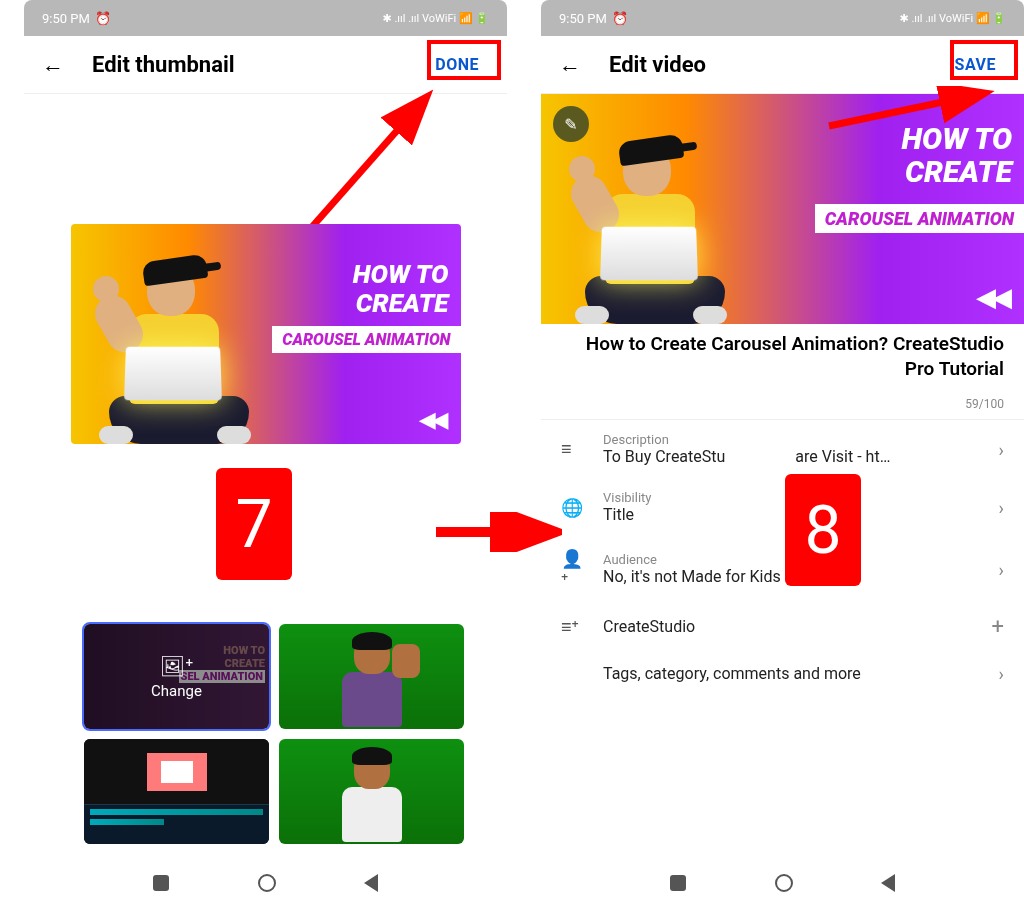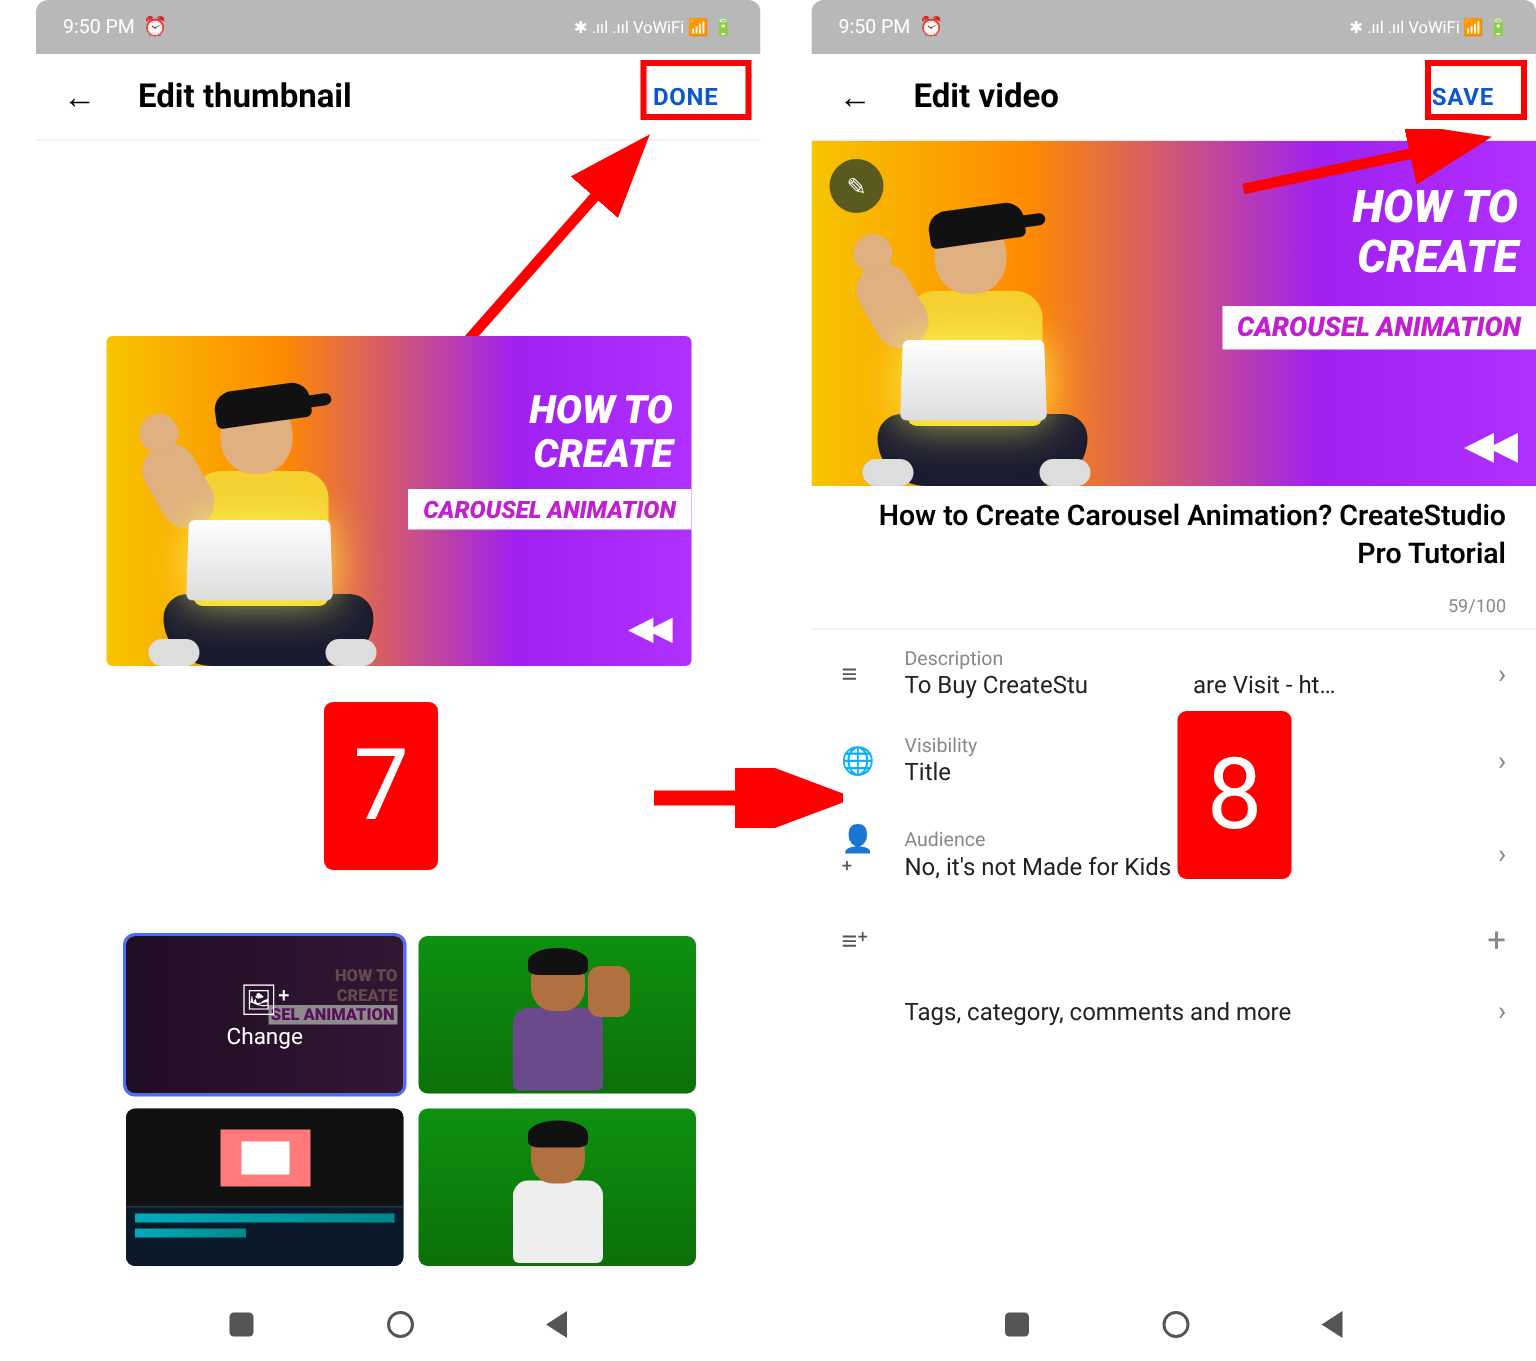--- a/index.html
+++ b/index.html
@@ -417,20 +417,21 @@
     <div class="row-body">
       <div class="row-label">Audience</div>
       <div class="row-value">No, it's not Made for Kids</div>
     </div>
     <span class="row-chevron">›</span>
   </div>
 
   <div class="row">
     <span class="row-icon">≡⁺</span>
     <div class="row-body">
+      <div class="row-value">CreateStudio</div>
     </div>
     <span class="row-chevron" style="font-size:22px;">+</span>
   </div>
 
   <div class="row">
     <span class="row-icon"></span>
     <div class="row-body">
       <div class="row-value">Tags, category, comments and more</div>
     </div>
     <span class="row-chevron">›</span>

